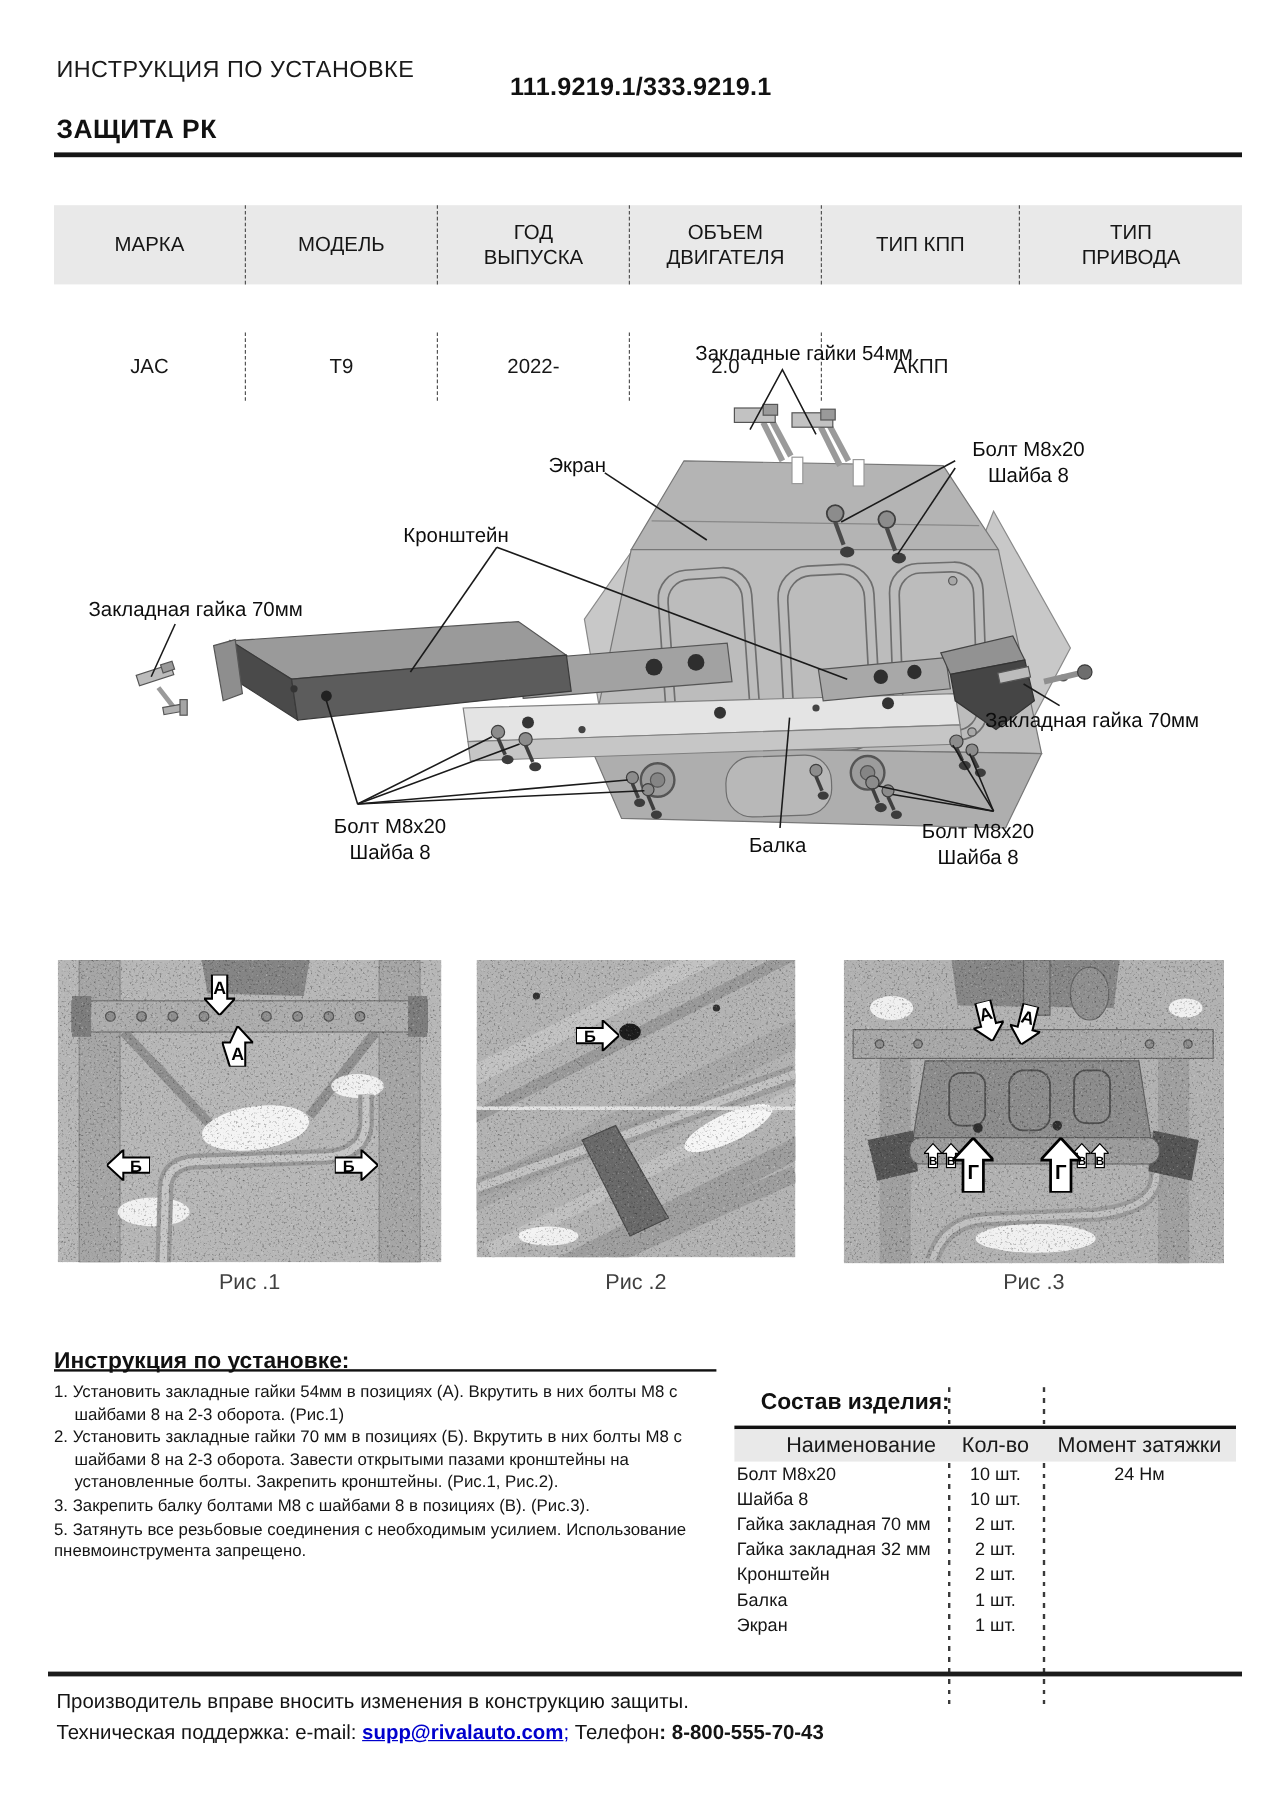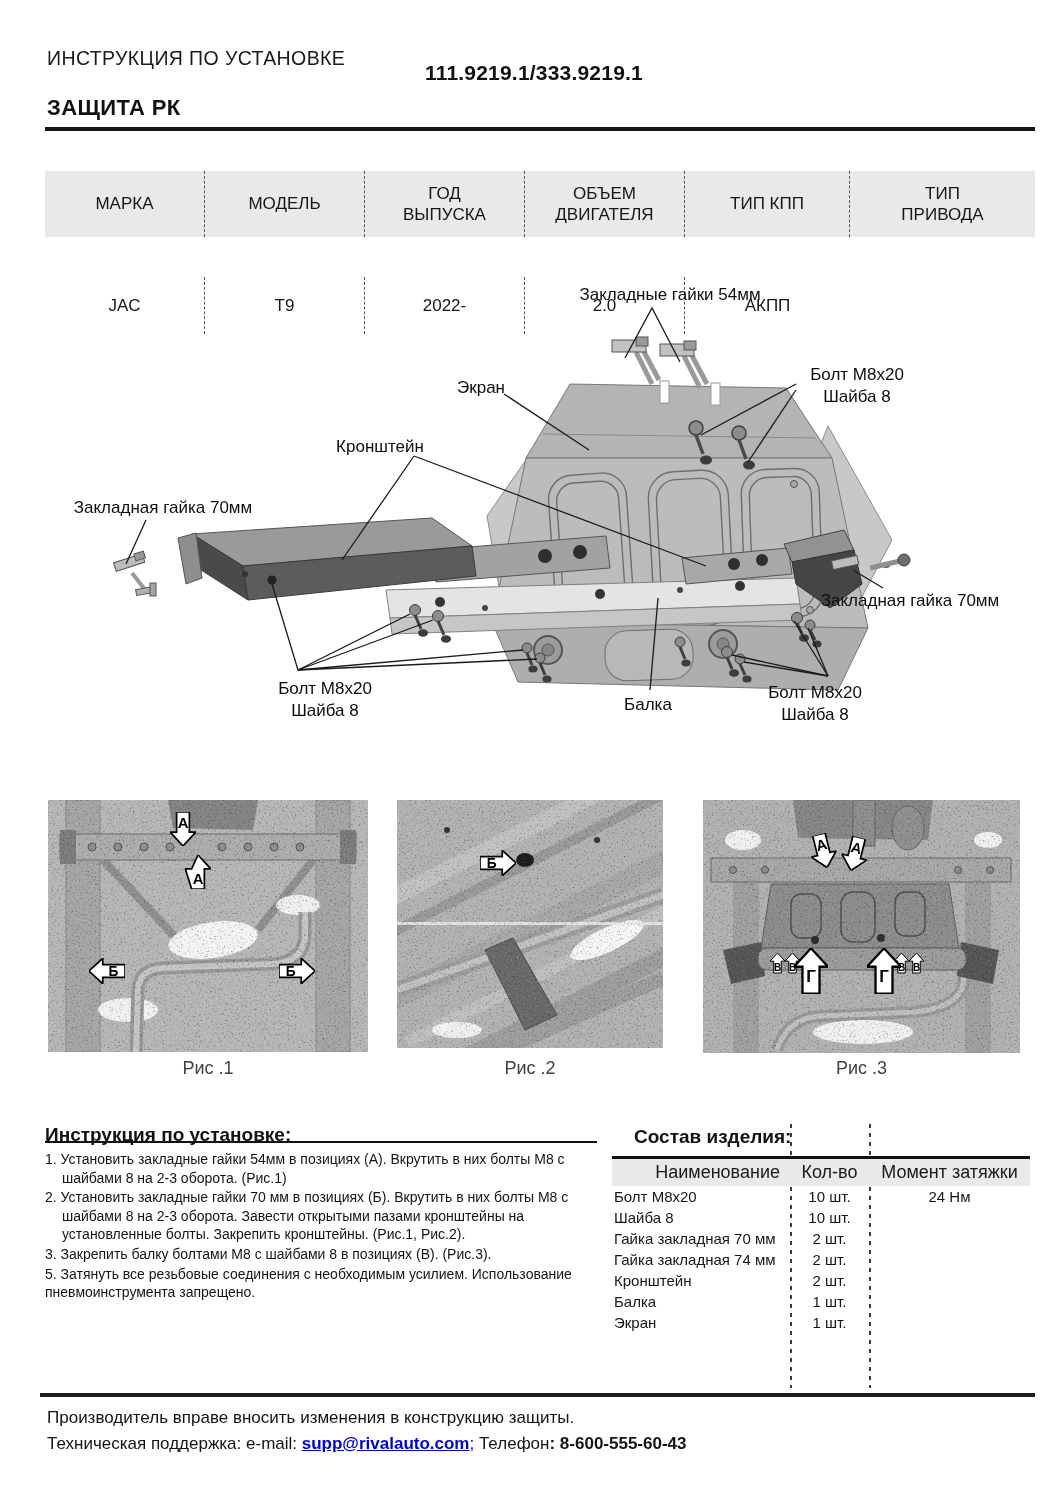--- a/index.html
+++ b/index.html
@@ -38,21 +38,21 @@
   .caption { position:absolute; text-align:center; font-size:18px; color:#404040; }
 
   
   .inst-title { font-size:19px; font-weight:bold; }
   .inst-rule { background:#111; height:2px; }
   .inst-list { width:578px; font-size:14px; line-height:1.33; color:#141414; }
   .inst-list p.hang { padding-left:17px; text-indent:-17px; margin-bottom:1px; }
   .inst-list p.nohang { padding-left:0; text-indent:0; }
 
   
-  .parts { left:612px; top:1124px; width:418px; height:266px; }
+  .parts { left:612px; top:1156px; width:418px; height:266px; }
   .vdash { position:absolute; top:0; width:1.5px; height:264px;
            background:repeating-linear-gradient(180deg,#3a3a3a 0 4px,transparent 4px 9px); }
   .parts-title { position:absolute; left:22px; top:2px; font-size:19px; font-weight:bold; }
   .p-table { position:absolute; left:0; top:32px; width:418px; border-top:3px solid #111; }
   .p-hrow { display:grid; grid-template-columns:178px 79px 161px; background:#e9e9e9; height:27px; }
   .p-hcell { display:flex; align-items:center; font-size:18px; color:#1a1a1a; }
   .p-hcell.r { justify-content:flex-end; padding-right:10px; }
   .p-hcell.c { justify-content:center; }
   .p-row { display:grid; grid-template-columns:178px 79px 161px; height:21px; }
   .p-cell { font-size:15px; color:#161616; display:flex; align-items:center; }
@@ -514,21 +514,21 @@
         <div class="p-cell name">Шайба 8</div>
         <div class="p-cell c">10 шт.</div>
         <div class="p-cell c"></div>
       </div>
       <div class="p-row">
         <div class="p-cell name">Гайка закладная 70 мм</div>
         <div class="p-cell c">2 шт.</div>
         <div class="p-cell c"></div>
       </div>
       <div class="p-row">
-        <div class="p-cell name">Гайка закладная 74 мм</div>
+        <div class="p-cell name">Гайка закладная 32 мм</div>
         <div class="p-cell c">2 шт.</div>
         <div class="p-cell c"></div>
       </div>
       <div class="p-row">
         <div class="p-cell name">Кронштейн</div>
         <div class="p-cell c">2 шт.</div>
         <div class="p-cell c"></div>
       </div>
       <div class="p-row">
         <div class="p-cell name">Балка</div>
@@ -539,16 +539,16 @@
         <div class="p-cell name">Экран</div>
         <div class="p-cell c">1 шт.</div>
         <div class="p-cell c"></div>
       </div>
     </div>
   </div>
 
   <div class="abs foot-rule"></div>
   <div class="abs foot-text" style="left:47px; top:1408px;">Производитель вправе вносить изменения в конструкцию защиты.</div>
   <div class="abs foot-text" style="left:47px; top:1434px;">
-    <span>Техническая поддержка:  e-mail: </span><a href="#" class="email">supp@rivalauto.com</a><span class="semi">;</span><span> Телефон</span><span class="bold">: </span><span class="bold">8-600-555-60-43</span>
+    <span>Техническая поддержка:  e-mail: </span><a href="#" class="email">supp@rivalauto.com</a><span class="semi">;</span><span> Телефон</span><span class="bold">: </span><span class="bold">8-800-555-70-43</span>
   </div>
 
 </div>
 
 </body></html>

